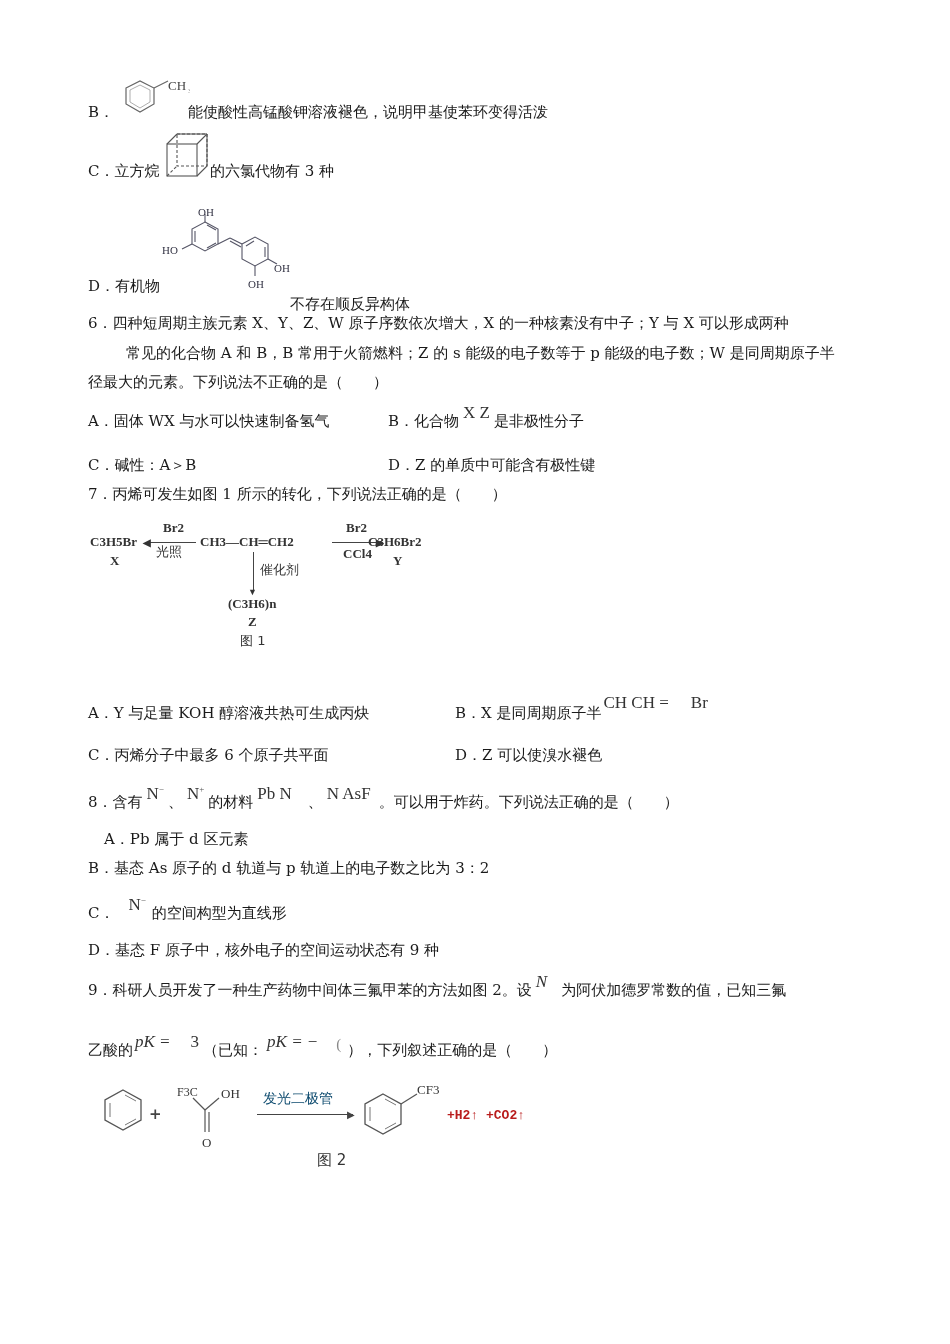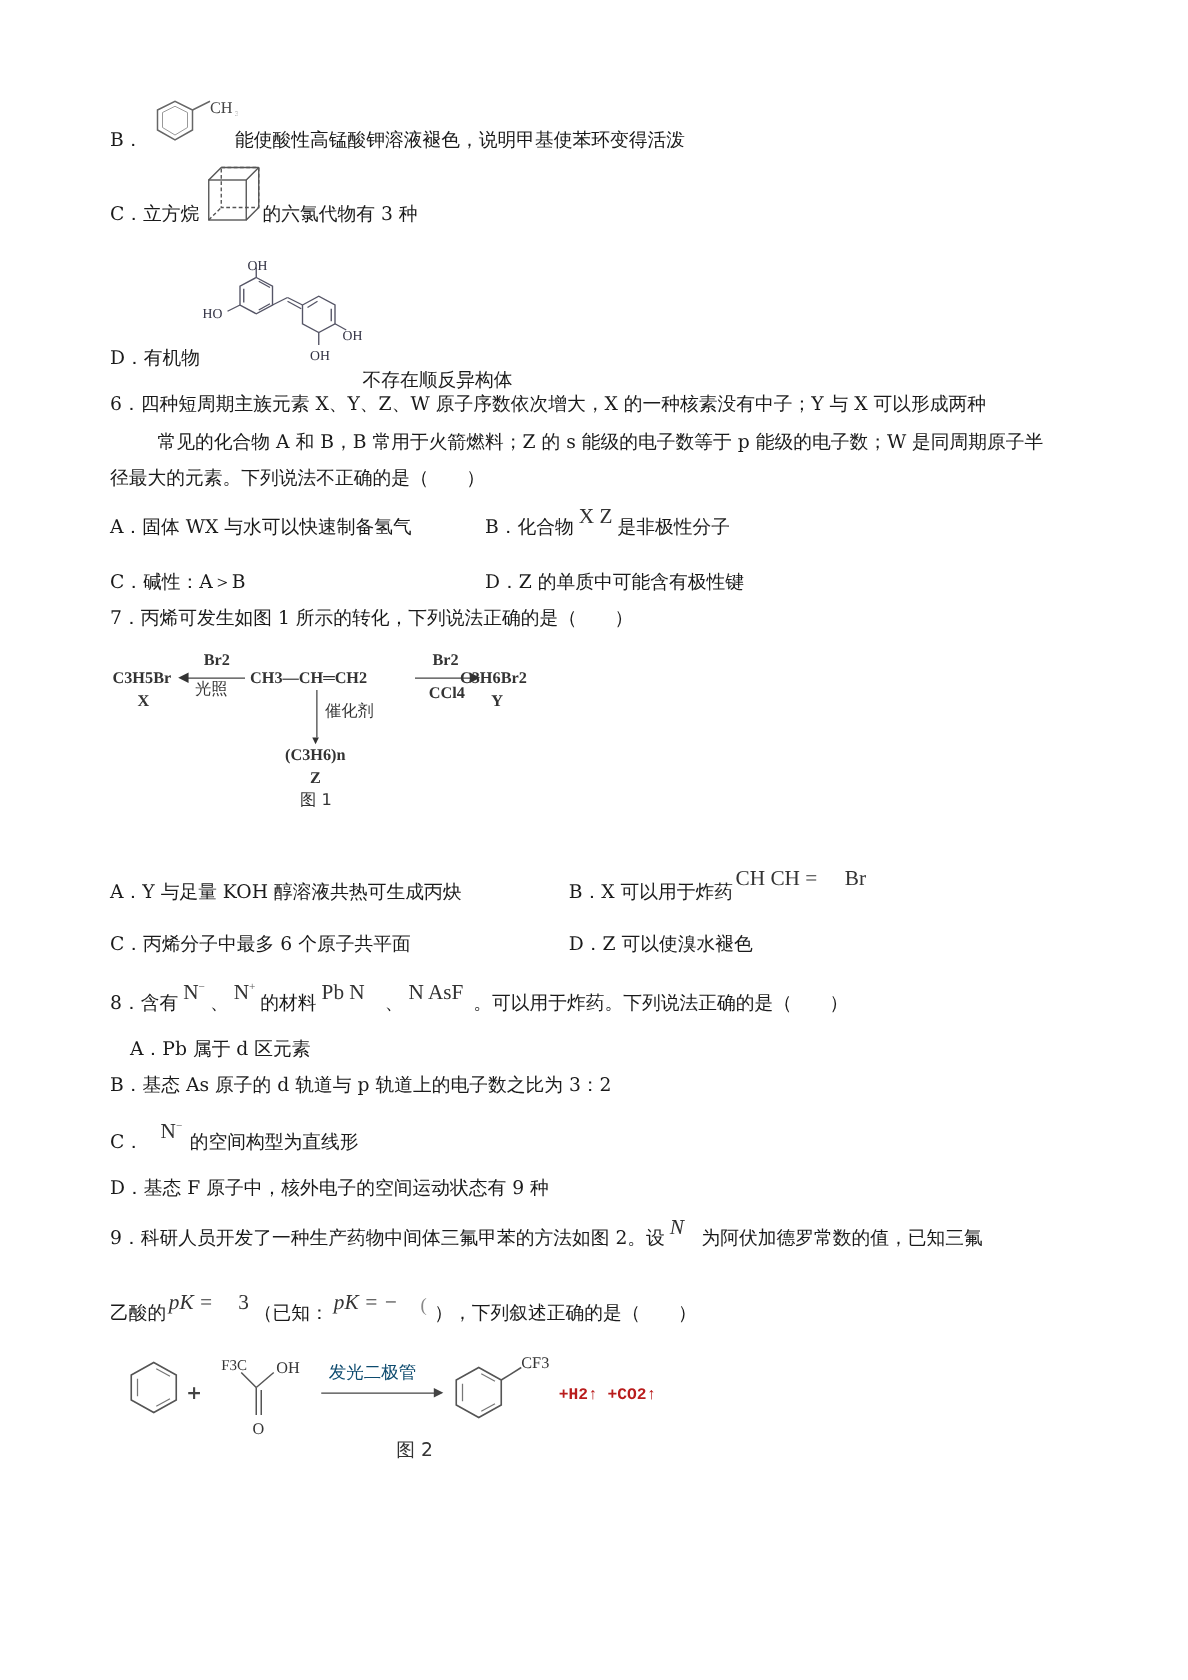--- a/index.html
+++ b/index.html
@@ -115,21 +115,21 @@
   <div class="abs cjkfig" style="left:172px; top:42px; font-weight:normal;">催化剂</div>
   <div class="abs" style="left:140px; top:76px;text-align:right;">(C3H6)n</div>
   <div class="abs" style="left:160px; top:94px;">Z</div>
   <div class="abs cjkfig" style="left:152px; top:113px; font-weight:normal;">图 1</div>
 </div>
 
 <div class="abs" style="left:88px; top:703px;">
   <span>A．</span><span>Y 与足量 KOH 醇溶液共热可生成丙炔</span>
 </div>
 <div class="abs" style="left:455px; top:703px;">
-  <span>B．</span><span>X 可以用于炸药</span><span class="formula big" style="position:relative; top:-10px; padding-left:2px;">CH CH =</span><span class="formula big" style="position:relative; top:-10px; padding-left:22px;">Br</span>
+  <span>B．</span><span>X 是同周期原子半</span><span class="formula big" style="position:relative; top:-10px; padding-left:2px;">CH CH =</span><span class="formula big" style="position:relative; top:-10px; padding-left:22px;">Br</span>
 </div>
 <div class="abs" style="left:88px; top:745px;">
   <span>C．</span><span>丙烯分子中最多 6 个原子共平面</span>
 </div>
 <div class="abs" style="left:455px; top:745px;">
   <span>D．</span><span>Z 可以使溴水褪色</span>
 </div>
 
 <div class="abs" style="left:88px; top:787px;">
   <span>8．</span><span>含有</span><span class="formula big" style="position:relative; top:-8px; padding:0 4px;"><span>N</span><span class="sup">−</span></span><span>、</span><span class="formula big" style="position:relative; top:-8px; padding:0 4px;"><span>N</span><span class="sup">+</span></span><span>的材料</span><span class="formula big" style="position:relative; top:-8px; padding:0 16px 0 4px;">Pb N</span><span>、</span><span class="formula big" style="position:relative; top:-8px; padding:0 8px 0 4px;">N AsF</span><span>。可以用于炸药。下列说法正确的是（　　）</span>

